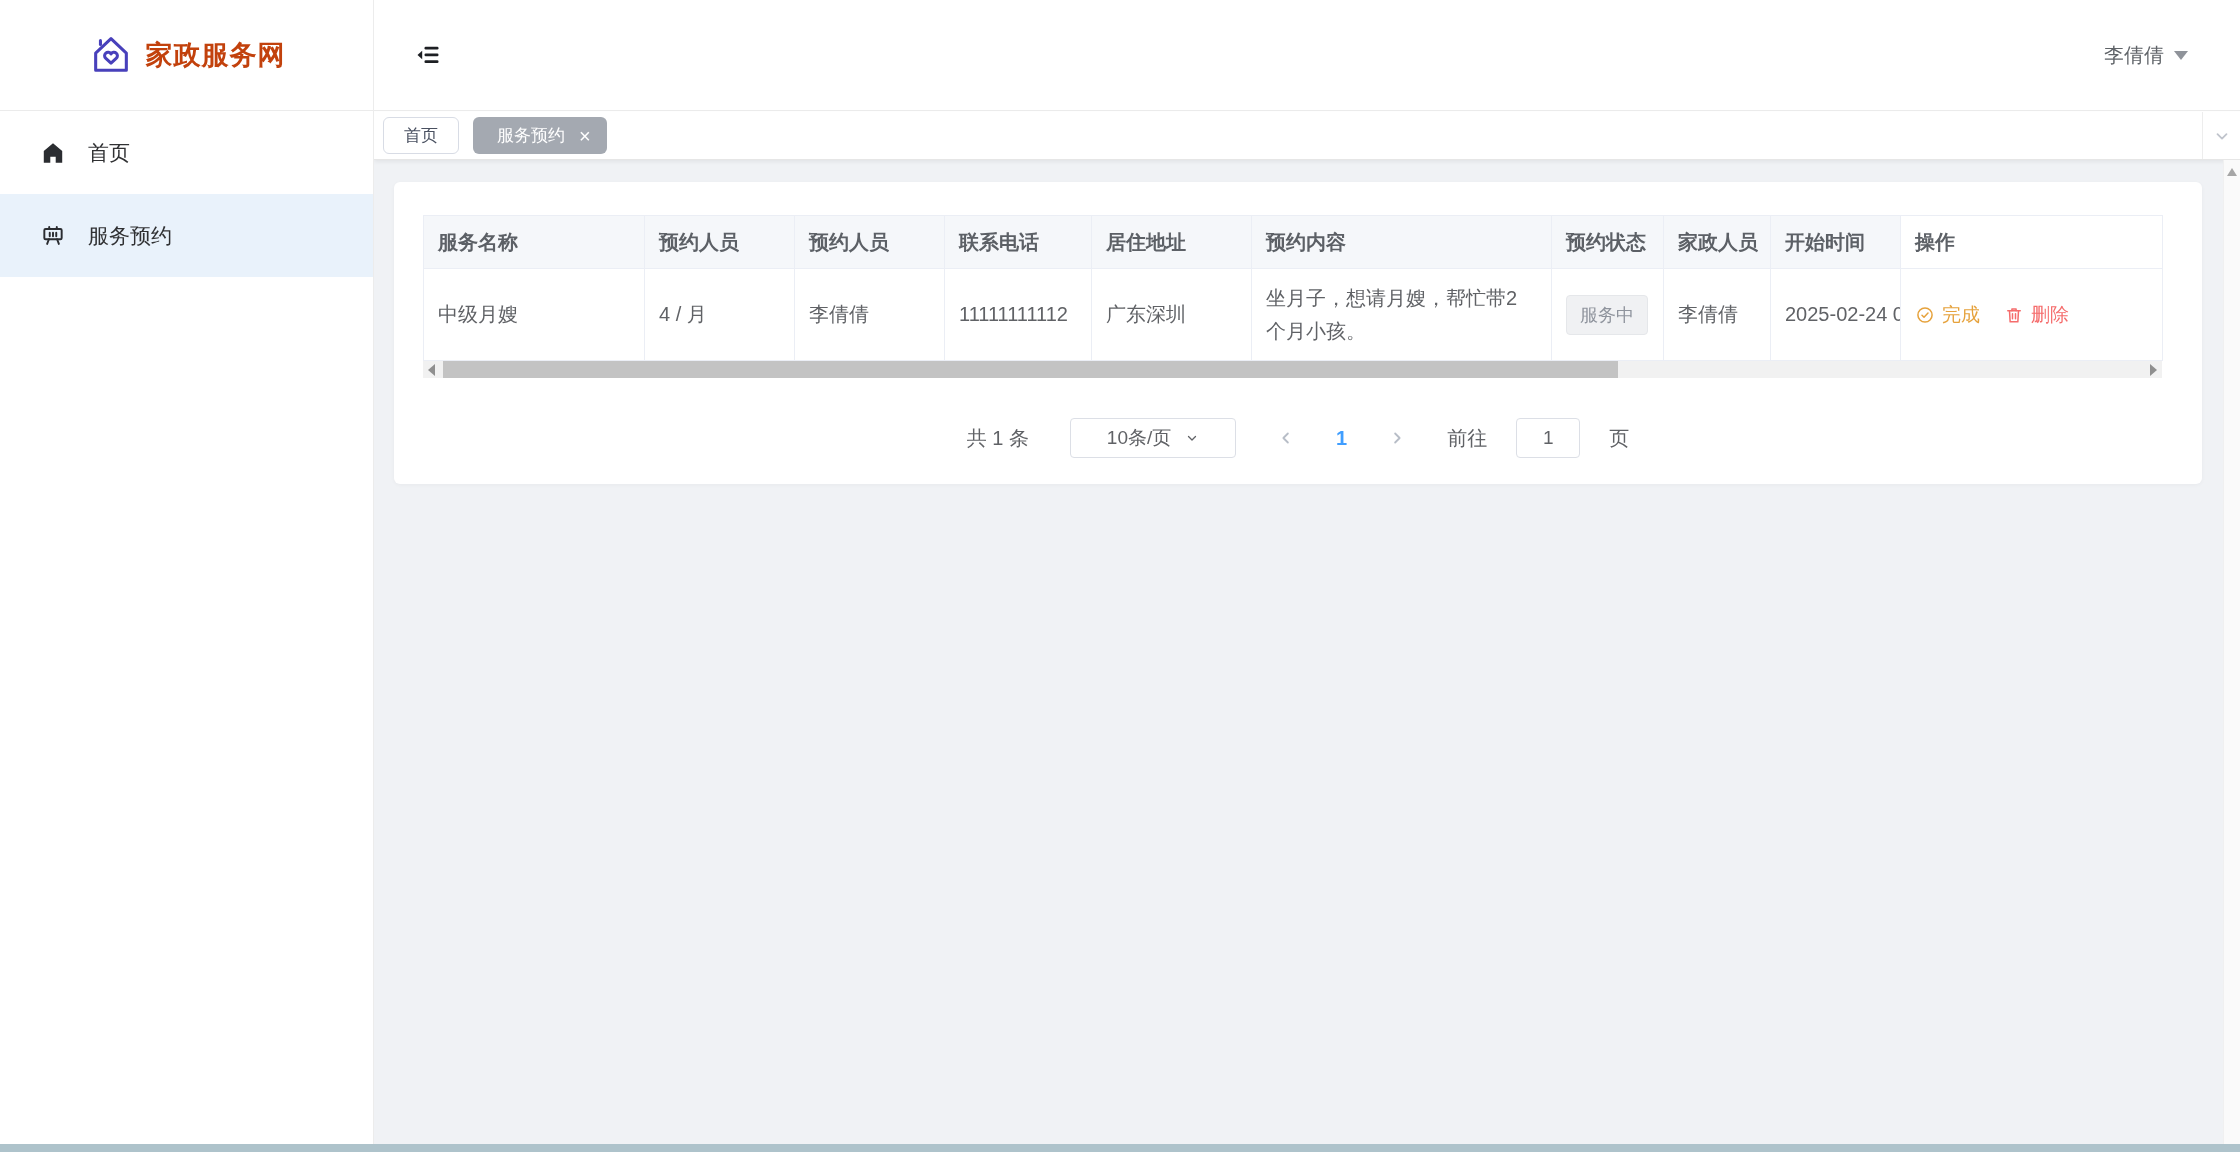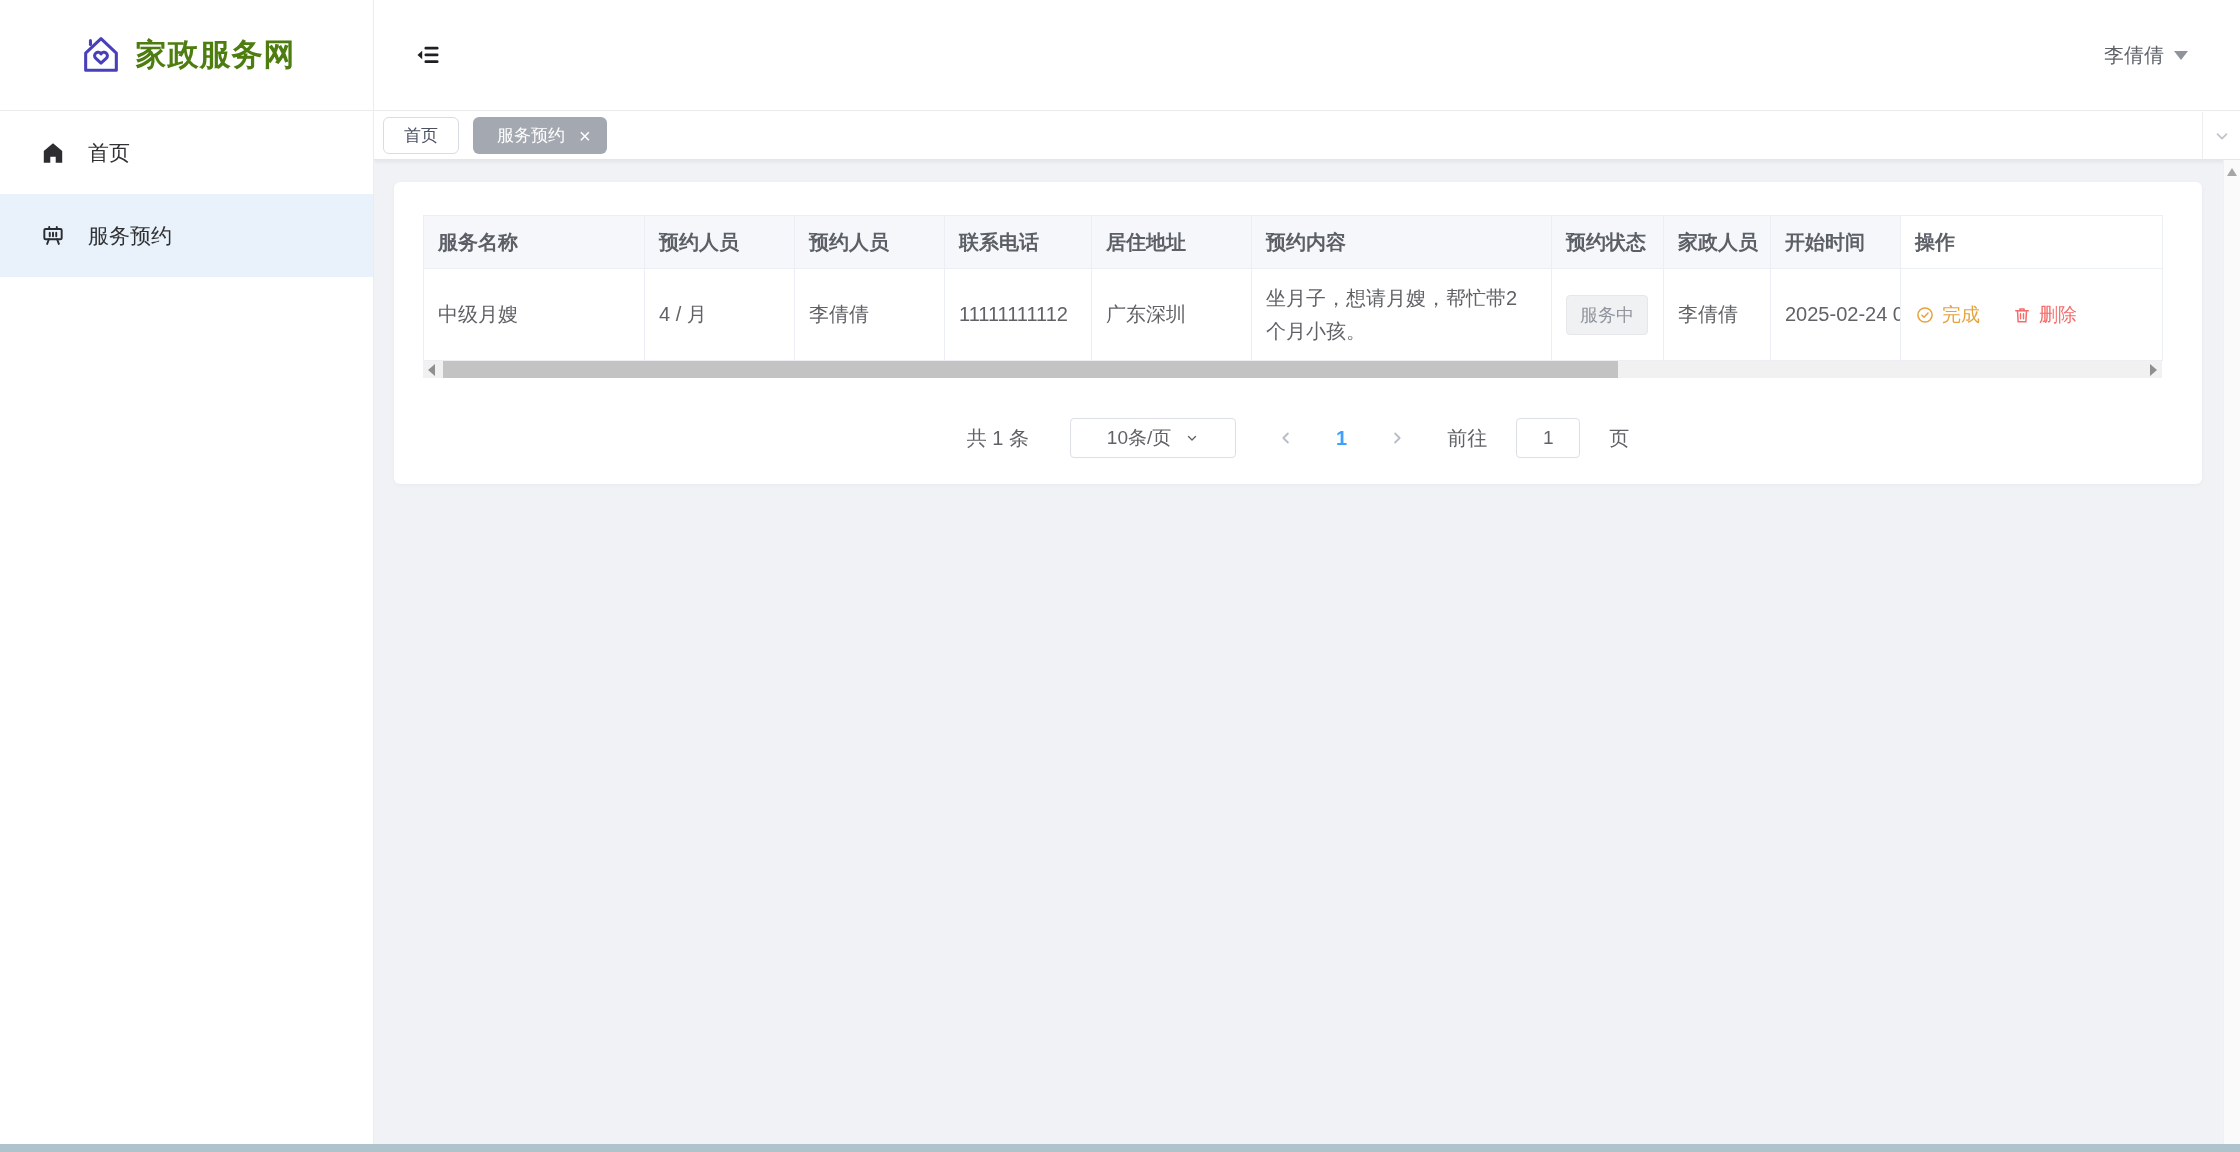--- a/index.html
+++ b/index.html
@@ -4,21 +4,21 @@
 <style>
   * { margin:0; padding:0; box-sizing:border-box; }
   html,body { width:2240px; height:1152px; overflow:hidden; }
   body { font-family:"Liberation Sans","DejaVu Sans",sans-serif; color:#606266; background:#fff; }
   #app { position:relative; width:2240px; height:1152px; overflow:hidden; }
 
   
   .sidebar { position:absolute; left:0; top:0; width:374px; height:1144px; background:#fff; border-right:1px solid #ececec; z-index:5; }
   .logo-row { height:111px; display:flex; align-items:center; justify-content:center; gap:12px; border-bottom:1px solid #ebebeb; }
   .logo-icon { color:var(--c-logo,#4840BB); display:flex; }
-  .logo-text { font-size:31px; font-weight:bold; color:#4d7c0f; letter-spacing:1px; }
+  .logo-text { font-size:27px; font-weight:bold; color:#c2410c; letter-spacing:1px; }
   .menu { padding-top:0; }
   .menu-item { height:83px; display:flex; align-items:center; gap:22px; padding-left:40px; font-size:21px; color:#303133; cursor:pointer; }
   .menu-item.active { background:var(--c-sidebar_active_bg,#E9F2FB); }
   .menu-item .mi { color:#2b2d31; display:flex; }
 
   
   .navbar { position:absolute; left:374px; top:0; width:1866px; height:111px; background:#fff; border-bottom:1px solid #ebebeb; display:flex; align-items:center; }
   .fold-btn { margin-left:40px; color:#1d1f23; cursor:pointer; display:flex; }
   .user-box { position:absolute; right:52px; top:0; height:111px; display:flex; align-items:center; gap:10px; cursor:pointer; }
   .user-name { font-size:20px; color:#5f6368; }
@@ -48,21 +48,21 @@
   .table-card { margin-top:22px; height:302px; overflow:hidden; }
   .tbl-wrap { position:relative; margin:33px 40px 0 29px; width:1739px; }
   table { border-collapse:collapse; table-layout:fixed; width:1739px; }
   th,td { border:1px solid #ebeef5; font-size:20px; text-align:left; vertical-align:middle; padding:10px 14px; overflow:hidden; }
   th { height:53px; background:#f5f7fa; color:#5c6066; font-weight:bold; white-space:nowrap; }
   td { height:92px; color:#606266; }
   th.op-col, td.op-col { background:#fff; position:relative; box-shadow:-9px 0 10px -7px rgba(0,0,0,.13); }
   td.nowrap { white-space:nowrap; }
   td.content-cell { line-height:33px; }
   .tag-info { display:inline-block; padding:7px 13px; background:#f0f1f3; border:1px solid #e5e7ea; border-radius:4px; font-size:18px; color:#8f949d; white-space:nowrap; }
-  .actions { display:flex; gap:32px; }
+  .actions { display:flex; gap:24px; }
   .act { display:flex; align-items:center; gap:7px; font-size:19px; cursor:pointer; white-space:nowrap; }
   .act.complete { color:var(--c-warning,#E6A23C); }
   .act.delete { color:var(--c-danger,#F56C6C); }
 
   
   .hscroll { position:relative; margin-left:29px; width:1739px; height:17px; background:#f1f1f1; }
   .hs-arrow { position:absolute; top:0; width:17px; height:17px; display:flex; align-items:center; justify-content:center; cursor:pointer; }
   .hs-arrow.left { left:0; } .hs-arrow.right { right:0; }
   .tri-l { width:0; height:0; border-top:6px solid transparent; border-bottom:6px solid transparent; border-right:7px solid #8f8f8f; }
   .tri-r { width:0; height:0; border-top:6px solid transparent; border-bottom:6px solid transparent; border-left:7px solid #8f8f8f; }

